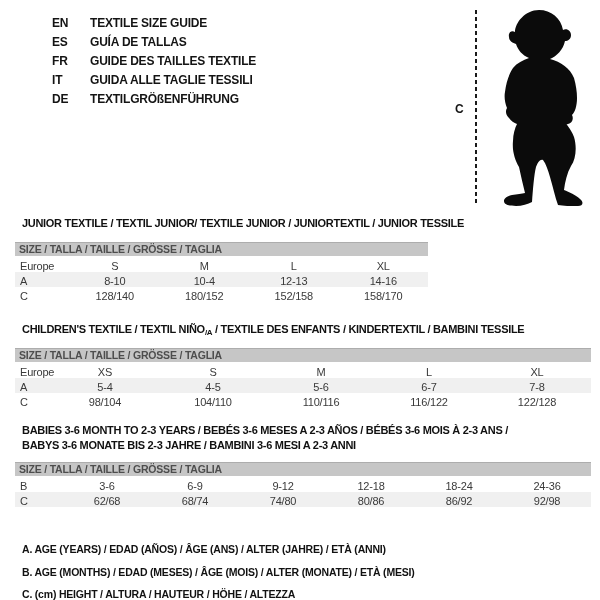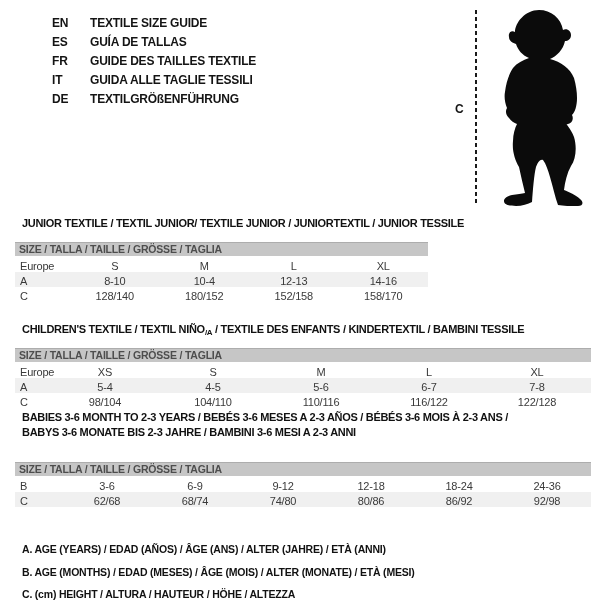--- a/index.html
+++ b/index.html
@@ -161,21 +161,21 @@
     <div class="trow">
       <span class="lbl">C</span>
       <span class="cell">98/104</span>
       <span class="cell">104/110</span>
       <span class="cell">110/116</span>
       <span class="cell">116/122</span>
       <span class="cell">122/128</span>
     </div>
   </div>
 
-  <div class="sec-title" style="top:410px">
+  <div class="sec-title" style="top:423px">
     <div>BABIES 3-6 MONTH TO 2-3 YEARS / BEBÉS 3-6 MESES A 2-3 AÑOS / BÉBÉS 3-6 MOIS À 2-3 ANS /</div>
     <div>BABYS 3-6 MONATE BIS 2-3 JAHRE / BAMBINI 3-6 MESI A 2-3 ANNI</div>
   </div>
   <div class="tbl t3" style="top:462px;width:576px">
     <div class="size-bar">SIZE / TALLA / TAILLE / GRÖSSE / TAGLIA</div>
     <div class="trow">
       <span class="lbl">B</span>
       <span class="cell">3-6</span>
       <span class="cell">6-9</span>
       <span class="cell">9-12</span>

